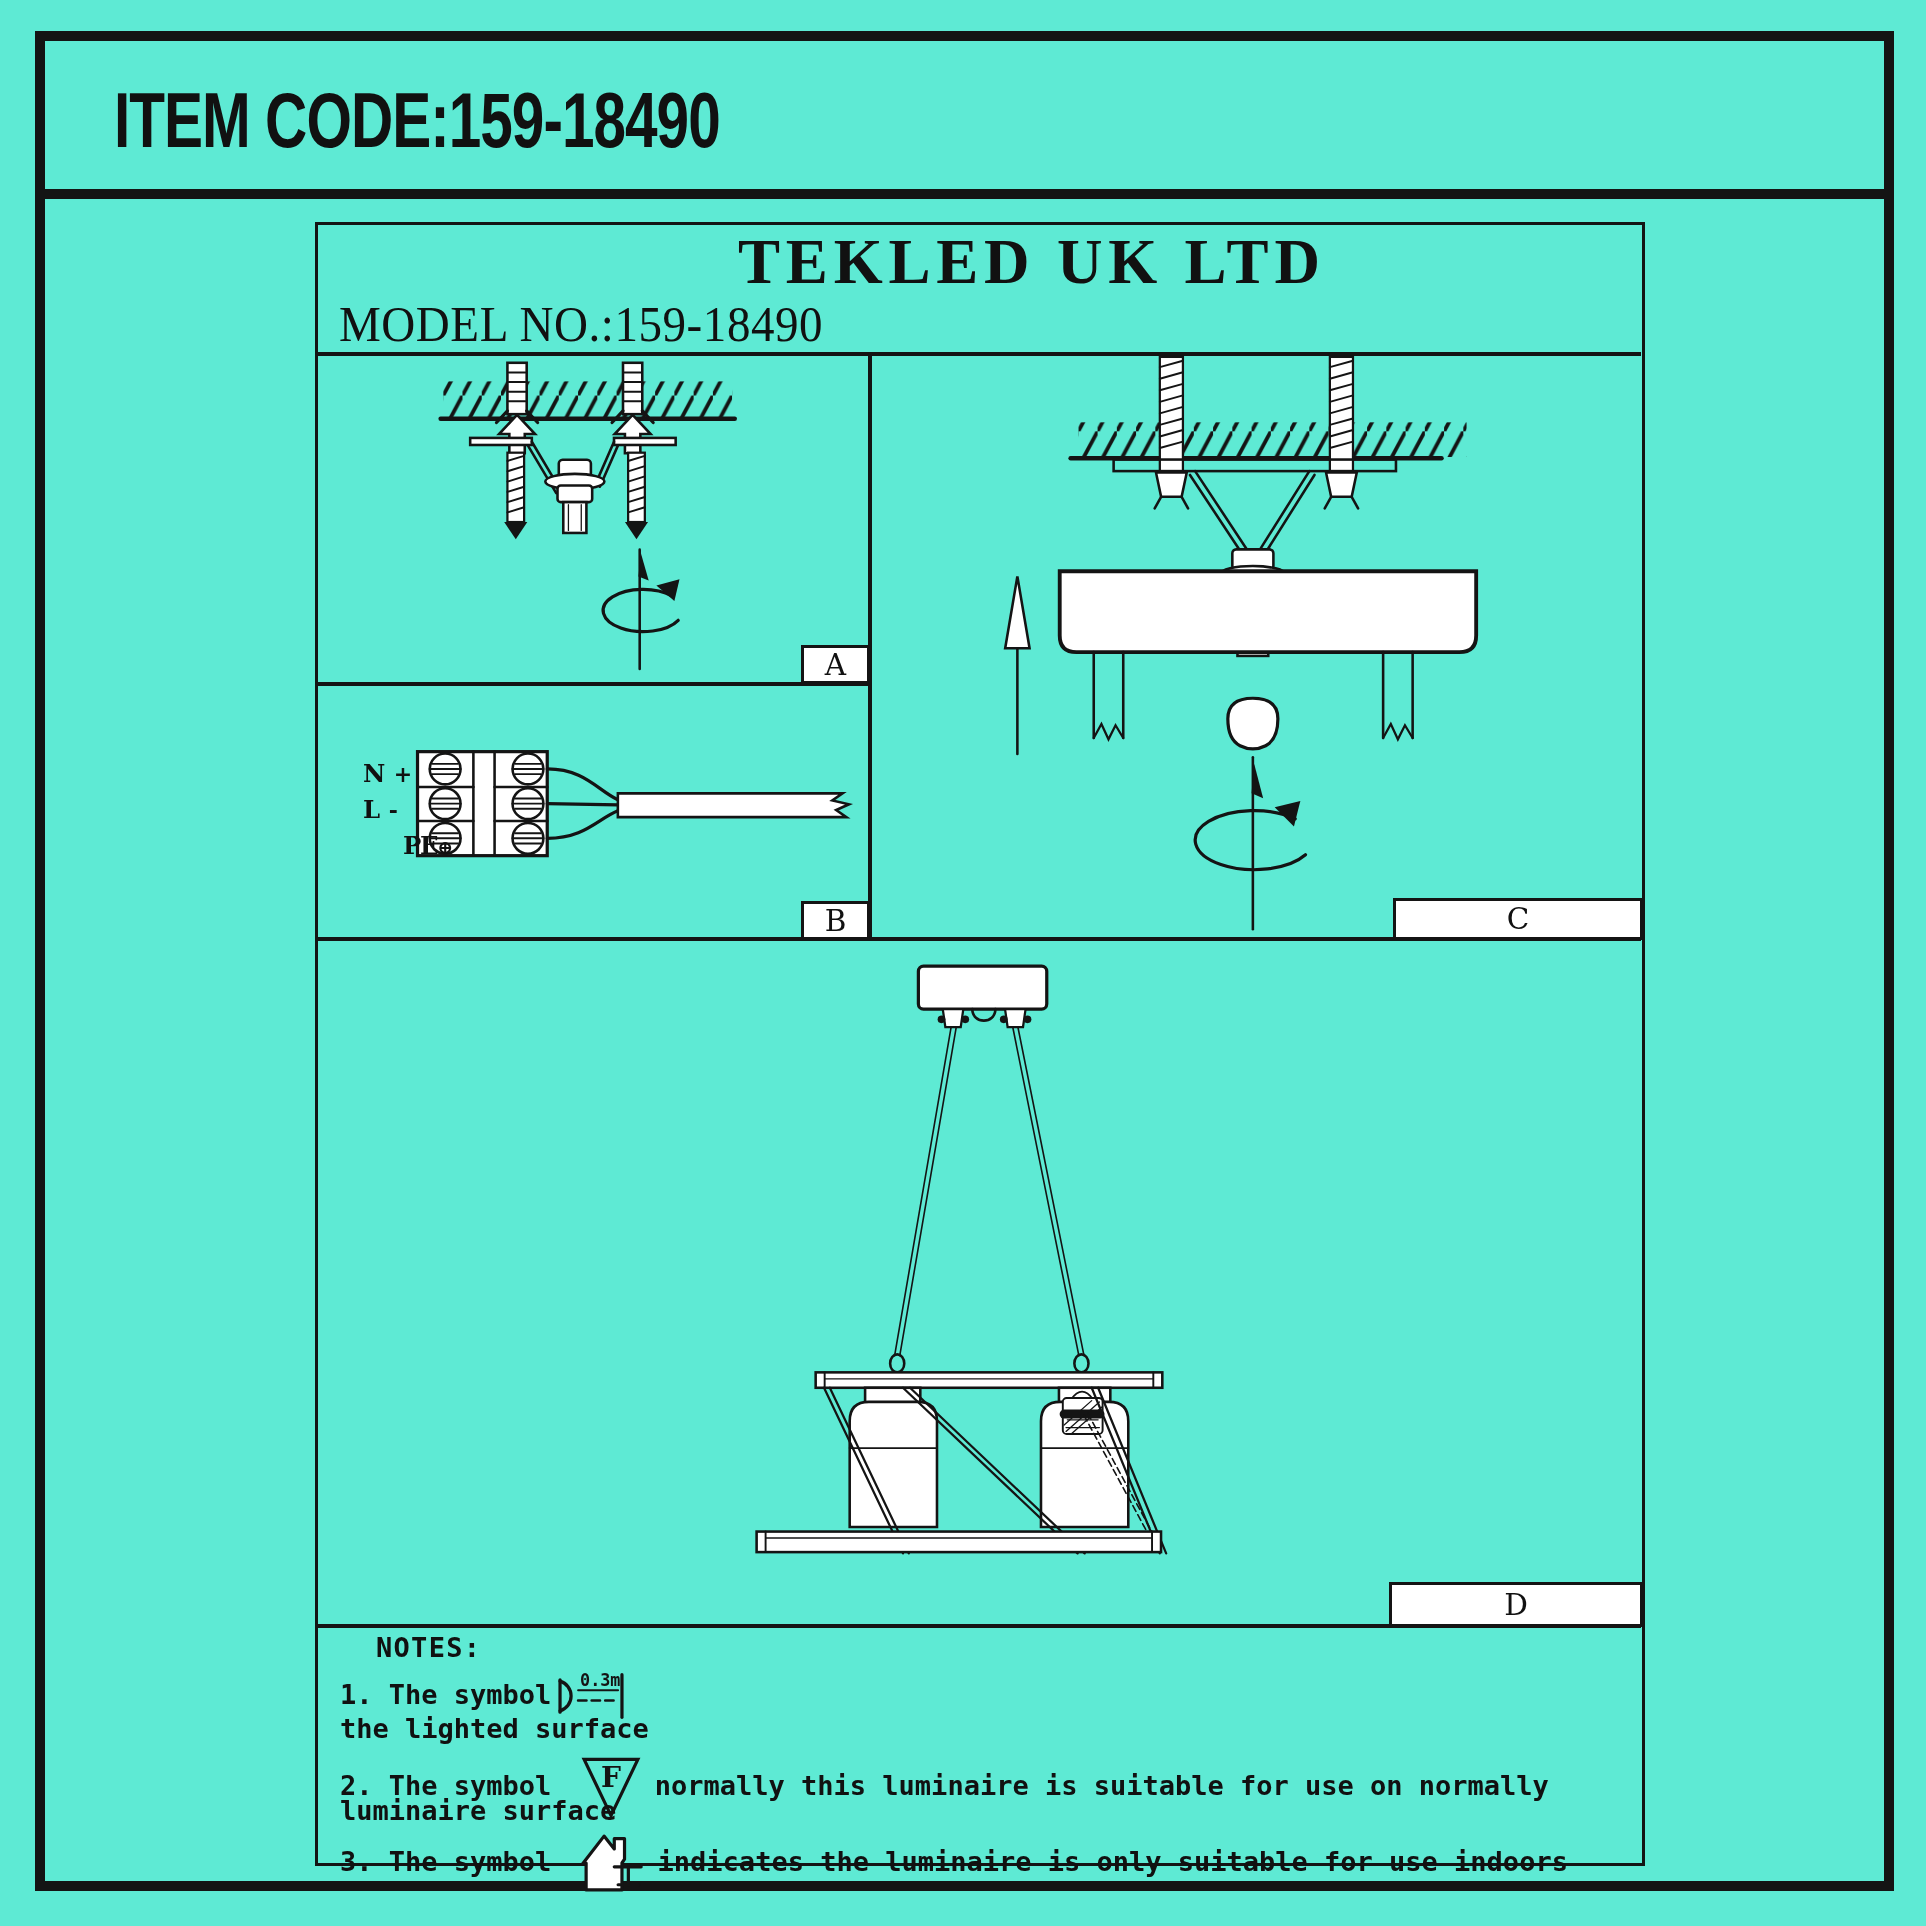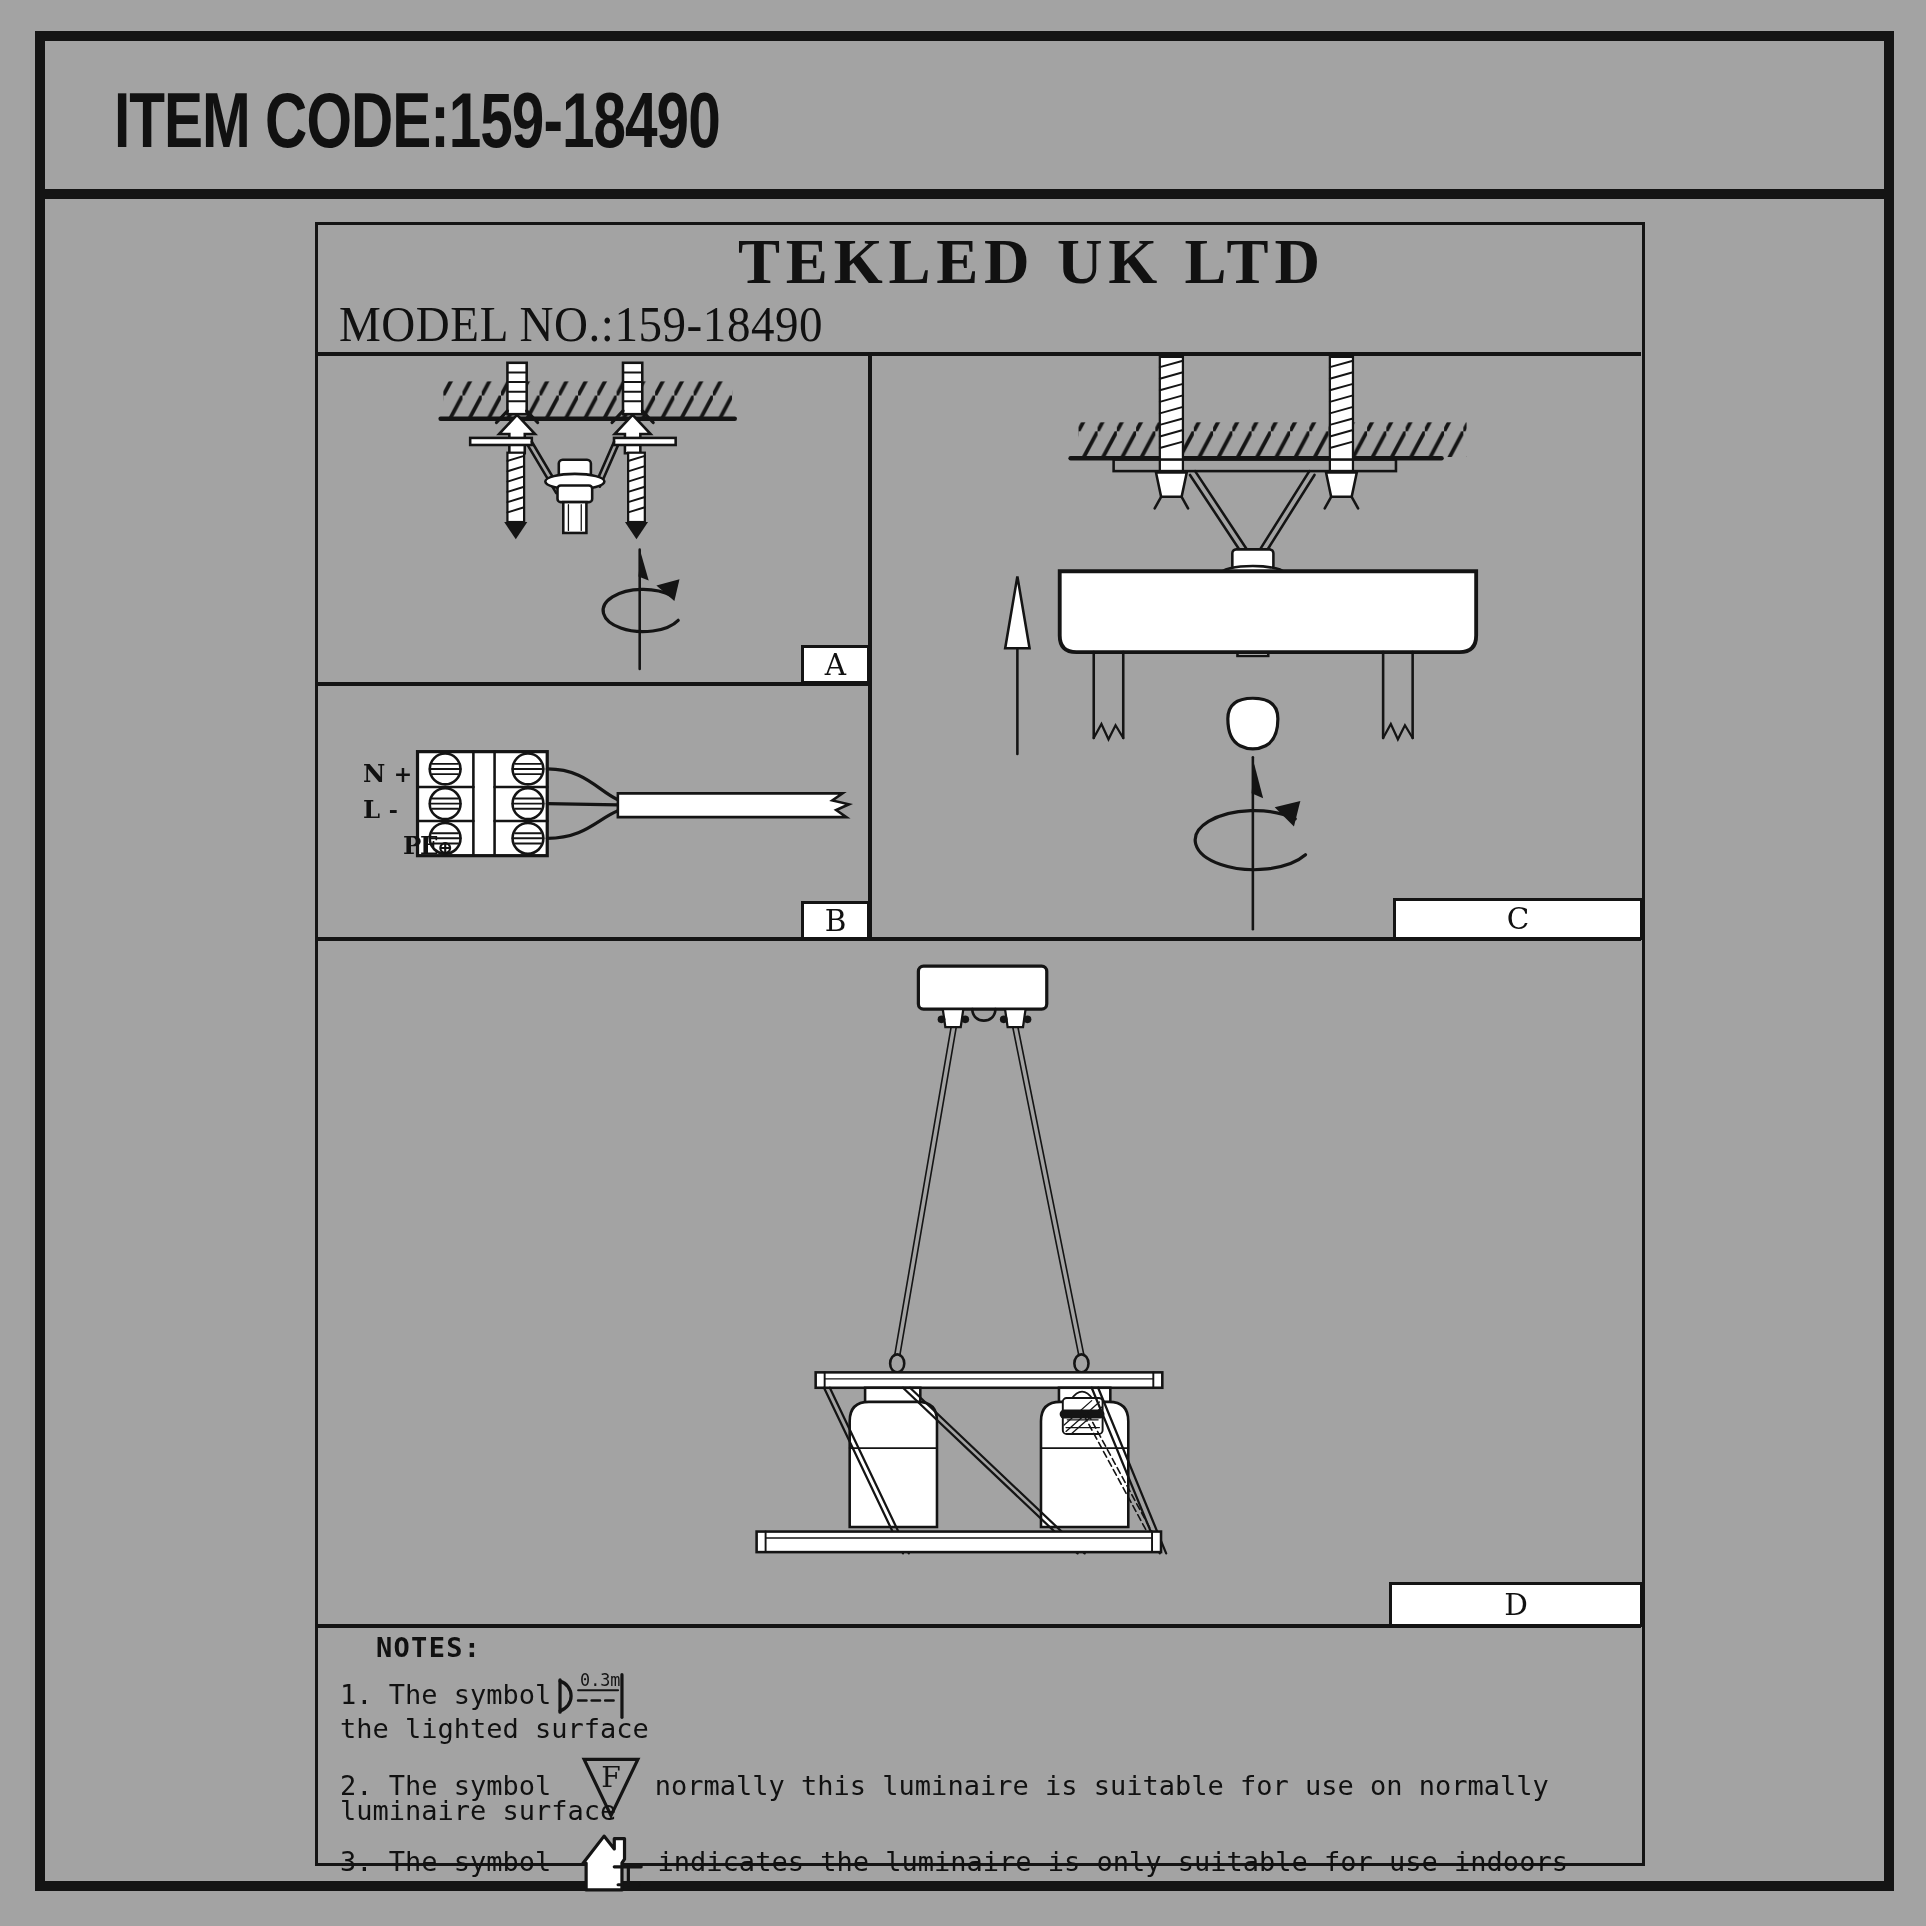--- a/index.html
+++ b/index.html
@@ -1,33 +1,33 @@
 <!DOCTYPE html>
 <html style="font-size:10.3px"><head>
 <meta charset="utf-8">
 <style>
   html,body{margin:0;padding:0;background:#fff;}
-  .page{position:relative;width:1926px;height:1926px;background:#a3a3a3;color:#111;
+  .page{position:relative;width:1926px;height:1926px;background:#5eead4;color:#111;
         font-family:"Liberation Sans",sans-serif;overflow:hidden;}
   .abs{position:absolute;}
   .ink{background:#141414;}
   .outer-frame{left:35px;top:31px;width:1859px;height:1860px;border:10.3px solid #141414;box-sizing:border-box;}
   .item-code{left:114px;top:76px;font-size:77px;font-weight:bold;letter-spacing:-1.3px;
              transform:scaleX(0.76);transform-origin:left top;white-space:nowrap;}
   .hdr-divider{left:35px;top:189px;width:1859px;height:9.6px;}
   .main-box{left:315px;top:222px;width:1330px;height:1644px;border:3.9px solid #141414;box-sizing:border-box;}
   .line-h{height:3.9px;}
   .line-v{width:3.9px;}
   .company{left:738px;top:226px;font-family:"Liberation Serif",serif;font-weight:bold;
            font-size:63px;letter-spacing:5.8px;white-space:nowrap;}
   .modelno{left:339px;top:295px;font-family:"Liberation Serif",serif;font-size:50px;
            letter-spacing:0.6px;white-space:nowrap;transform:scaleX(0.94);transform-origin:left top;}
   .plabel{border:3.2px solid #141414;box-sizing:border-box;display:flex;align-items:center;justify-content:center;
           font-family:"DejaVu Serif",serif;font-size:29.5px;background:#fff;}
-  .notes{font-family:"DejaVu Sans Mono","Liberation Mono",monospace;font-size:27px;white-space:nowrap;}
+  .notes{font-family:"DejaVu Sans Mono","Liberation Mono",monospace;font-size:27px;white-space:nowrap;font-weight:bold;}
   .notes-title{font-weight:bold;letter-spacing:1.3px;}
   .sym{display:inline-block;vertical-align:middle;}
   svg{position:absolute;overflow:visible;}
   svg *{vector-effect:none;}
   .noteline{position:absolute;}
 </style>
 </head>
 <body>
 
 <div class="page">

